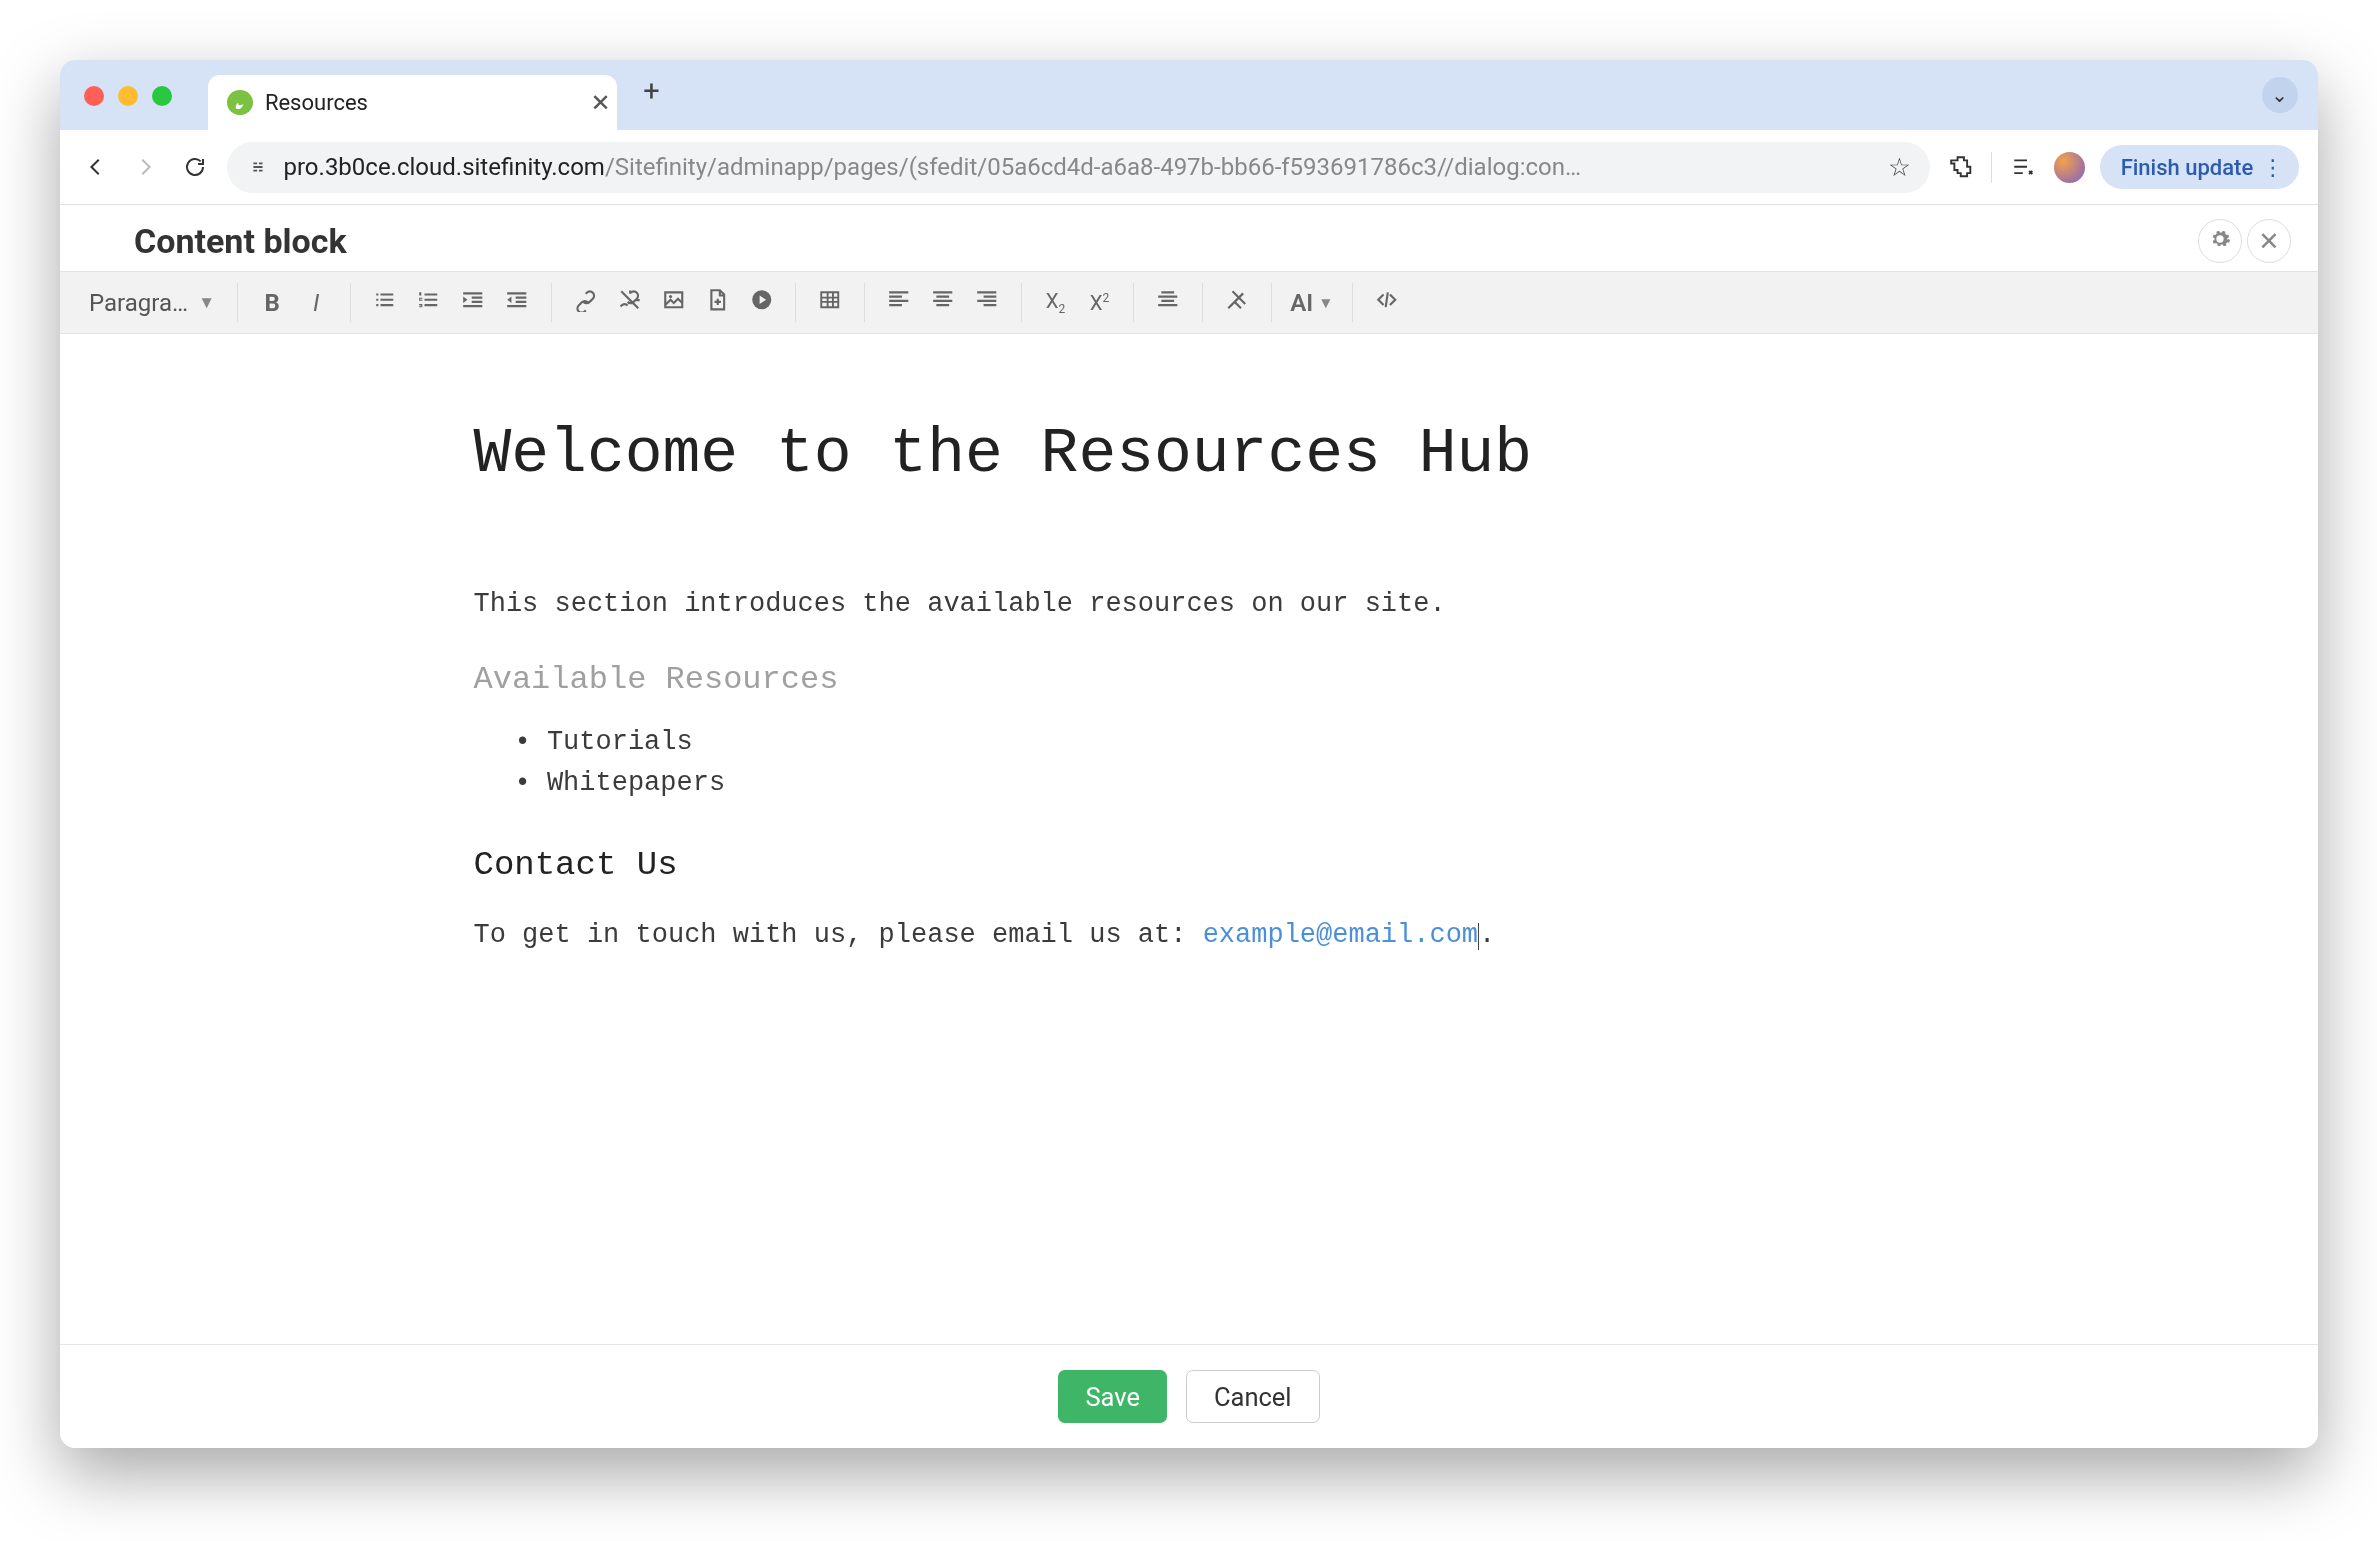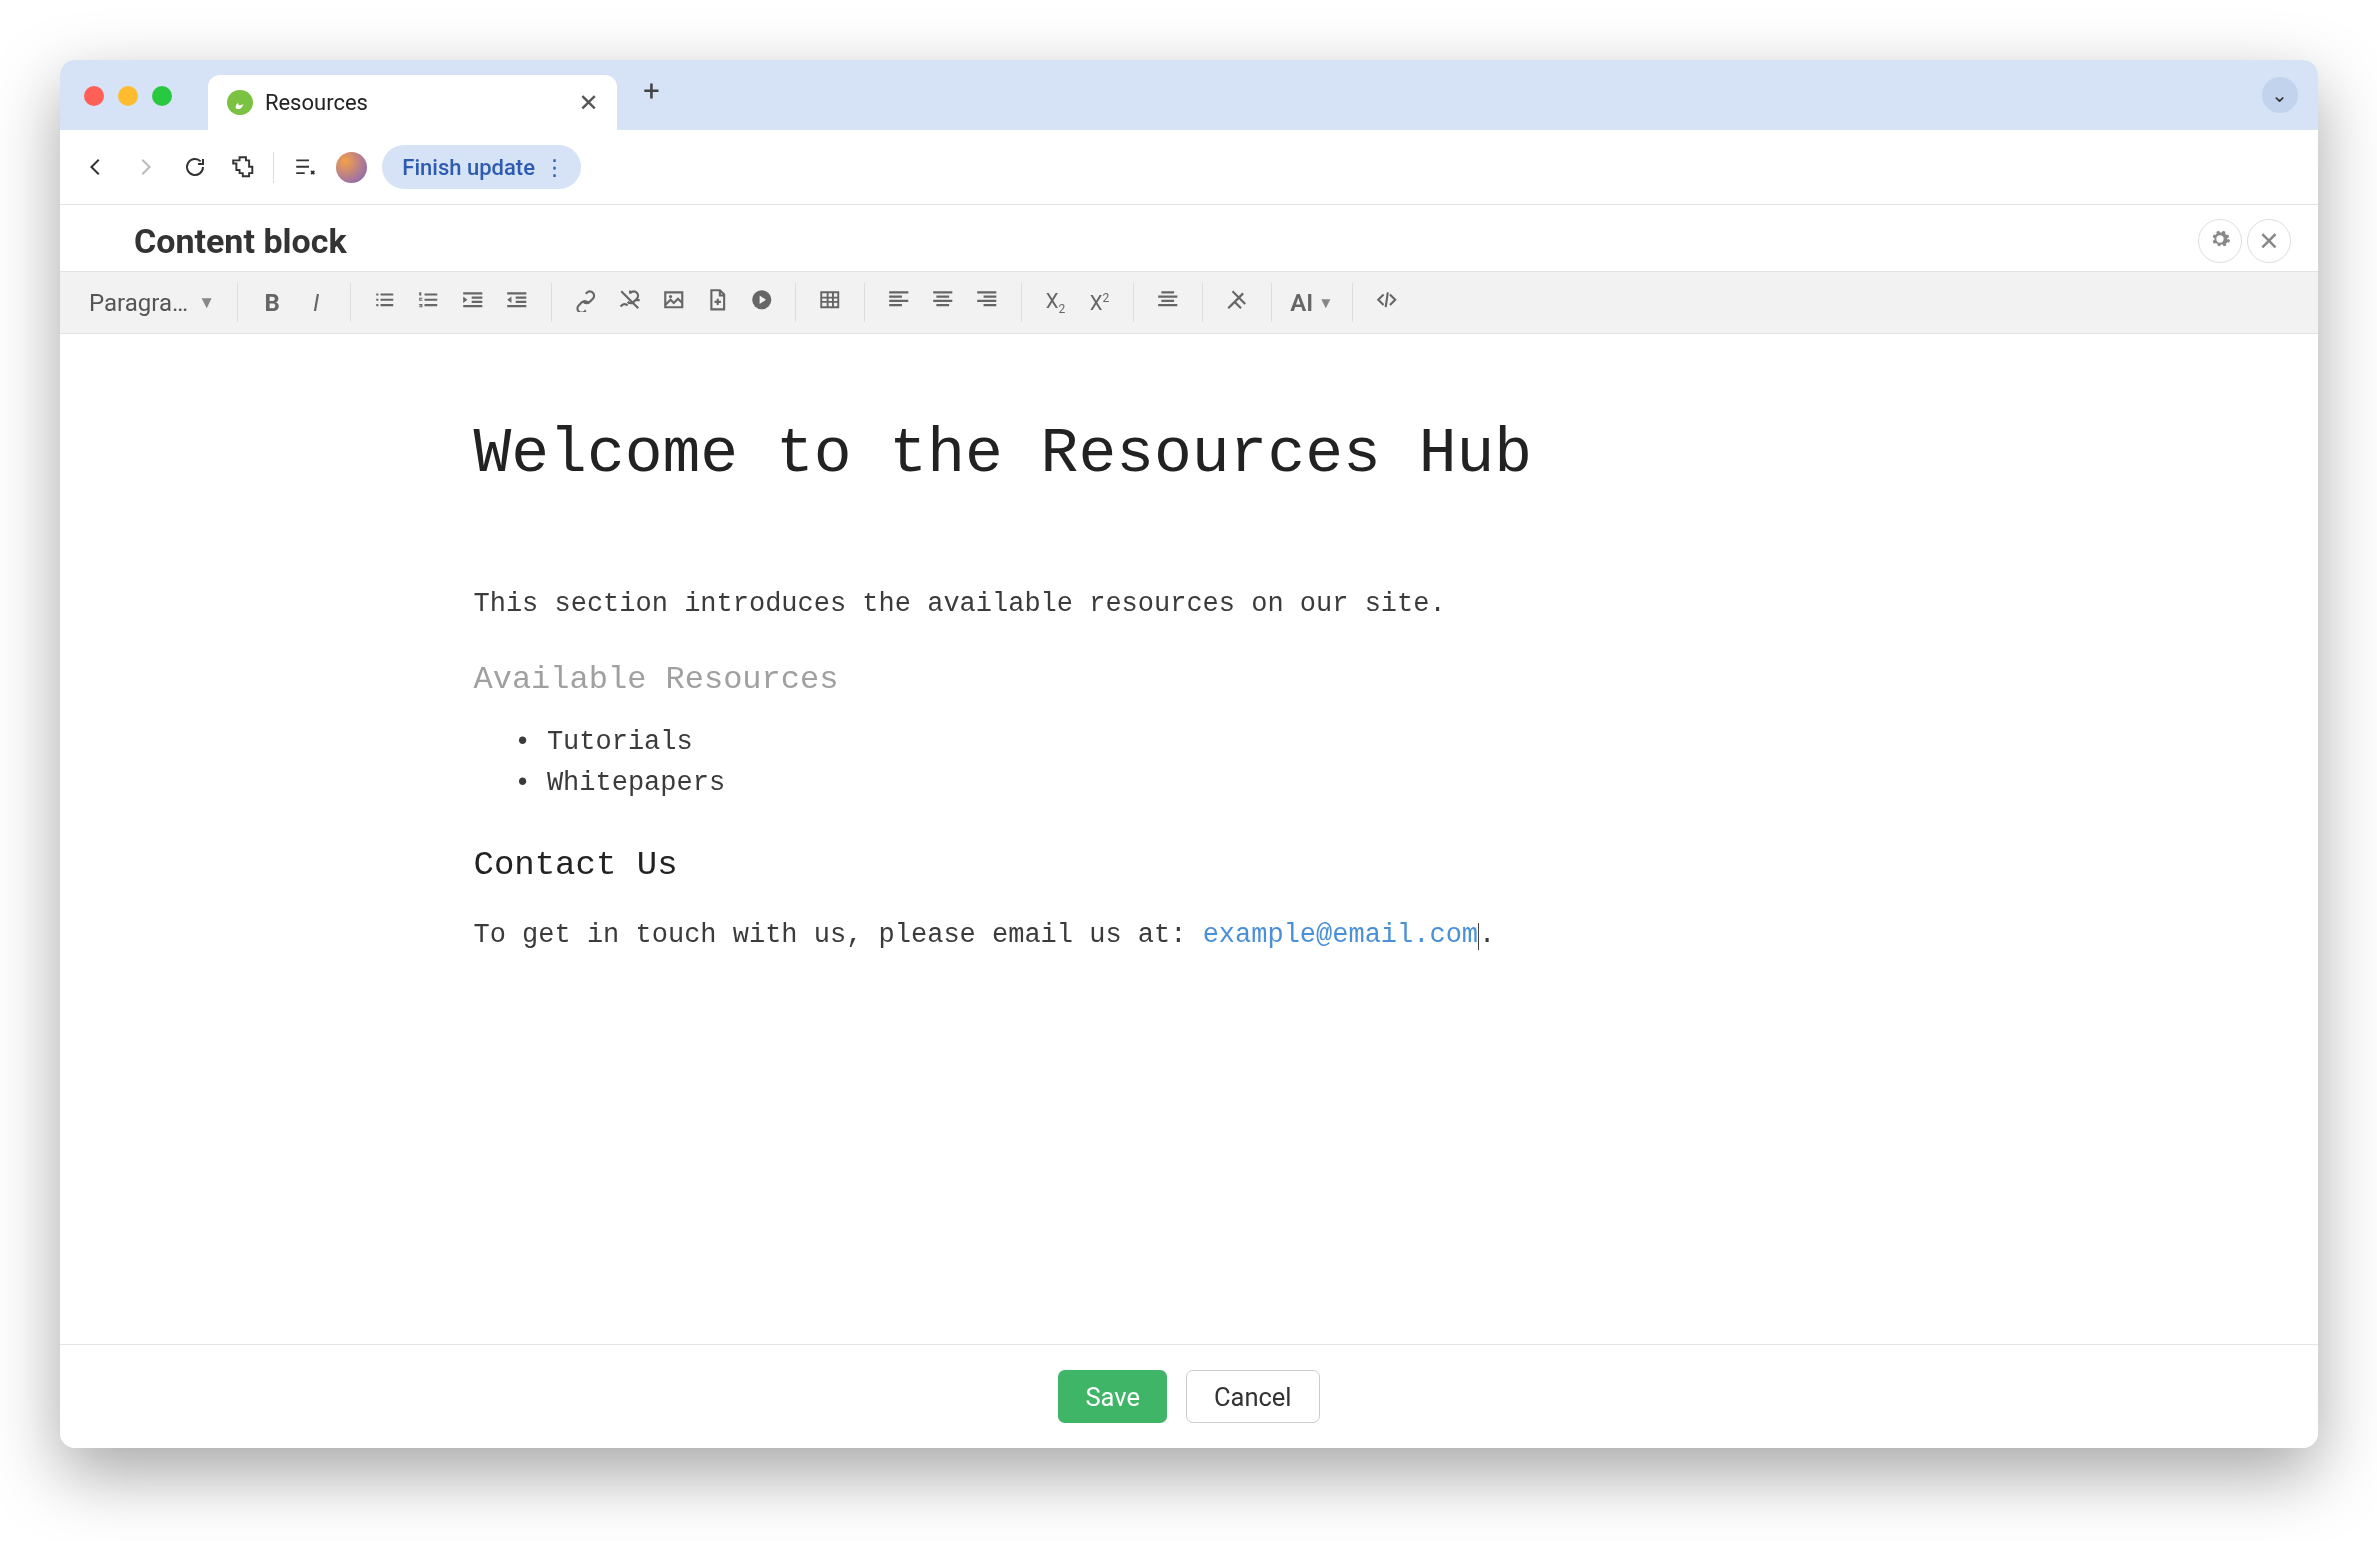--- a/index.html
+++ b/index.html
@@ -44,21 +44,21 @@
     .tl-red { background: #ff5f57; }
     .tl-yellow { background: #febc2e; }
     .tl-green { background: #28c840; }
     .tab {
       margin-left: 128px;
       background: #fff;
       height: 55px;
       border-radius: 12px 12px 0 0;
       display: flex;
       align-items: center;
-      padding: 0 16px 0 19px;
+      padding: 0 4px 0 19px;
       gap: 12px;
       min-width: 409px;
       position: relative;
     }
     .tab-favicon {
       width: 25.5px; height: 25.5px;
       background: #7bc142;
       border-radius: 50%;
       display:flex;align-items:center;justify-content:center;
     }
@@ -188,20 +188,31 @@
     </div>
     <div class="nav-btn disabled">
       <svg width="22" height="22" viewBox="0 0 24 24">
           <path fill="none" stroke="#bbb" stroke-width="2.2" d="M9 4l8 8-8 8"></path>
         </svg>
     </div>
     <div class="nav-btn">
       <svg width="24" height="24" viewBox="0 0 24 24">
           <path fill="none" stroke="#333" stroke-width="2" d="M20 12a8 8 0 11-2.34-5.66M20 4v5h-5"></path>
         </svg>
+    </div>
+    <div class="address-bar">
+      <span class="site-icon">
+        <svg width="22" height="22" viewBox="0 0 24 24">
+            <path fill="#555" d="M7 7h4v2H7zm6 0h4v2h-4zM7 11h10v2H7zm0 4h4v2H7zm6 0h4v2h-4z"></path>
+          </svg>
+      </span>
+      <span class="url">
+        <span class="dark">pro.3b0ce.cloud.sitefinity.com</span><span>/Sitefinity/adminapp/pages/(sfedit/05a6cd4d-a6a8-497b-bb66-f593691786c3//dialog:con…</span>
+      </span>
+      <span class="star">☆</span>
     </div>
     <div class="ext-icon">
       <svg width="25.5" height="25.5" viewBox="0 0 24 24">
           <path fill="none" stroke="#333" stroke-width="1.8" d="M9 3h6v3h3v6h3v6h-3v3h-6v-3H9v-3H6v-6H3V6h6z"></path>
         </svg>
     </div>
     <div class="ext-sep"></div>
     <div class="ext-icon">
       <svg width="25.5" height="25.5" viewBox="0 0 24 24">
           <path fill="none" stroke="#333" stroke-width="1.8" d="M4 6h12M4 12h12M4 18h8m6-2l3 3m0-3l-3 3"></path>

